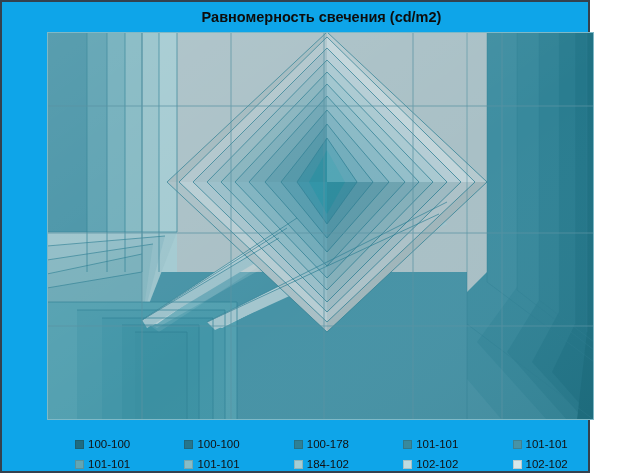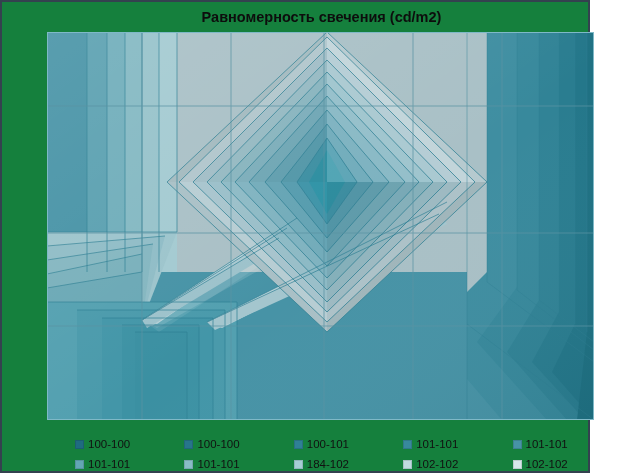--- a/index.html
+++ b/index.html
@@ -6,21 +6,21 @@
   body{
     width:639px;height:473px;
     background:#ffffff;
     font-family:"Liberation Sans", sans-serif;
     overflow:hidden;
   }
   #frame{
     position:absolute;left:0;top:0;width:590px;height:473px;
     box-sizing:border-box;
     border:2px solid #34414f;
-    background:#15803d;
+    background:#0ea5e9;
   }
   #chart-title{
     position:absolute;left:0;top:5px;width:639px;
     text-align:center;
     font-size:14.5px;font-weight:bold;color:#0d0d0d;
     letter-spacing:0px;
     line-height:20px;
   }
   
   #plot-area{
@@ -223,21 +223,21 @@
       <div class="legend-item">
         <span class="legend-swatch" style="background: rgb(31, 107, 128);"></span>
         <span class="legend-label">100-100</span>
       </div>
       <div class="legend-item">
         <span class="legend-swatch" style="background: rgb(39, 117, 139);"></span>
         <span class="legend-label">100-100</span>
       </div>
       <div class="legend-item">
         <span class="legend-swatch" style="background: rgb(47, 128, 149);"></span>
-        <span class="legend-label">100-101</span>
+        <span class="legend-label">100-178</span>
       </div>
       <div class="legend-item">
         <span class="legend-swatch" style="background: rgb(56, 137, 156);"></span>
         <span class="legend-label">101-101</span>
       </div>
       <div class="legend-item">
         <span class="legend-swatch" style="background: rgb(71, 147, 166);"></span>
         <span class="legend-label">101-101</span>
       </div>
     </div>

